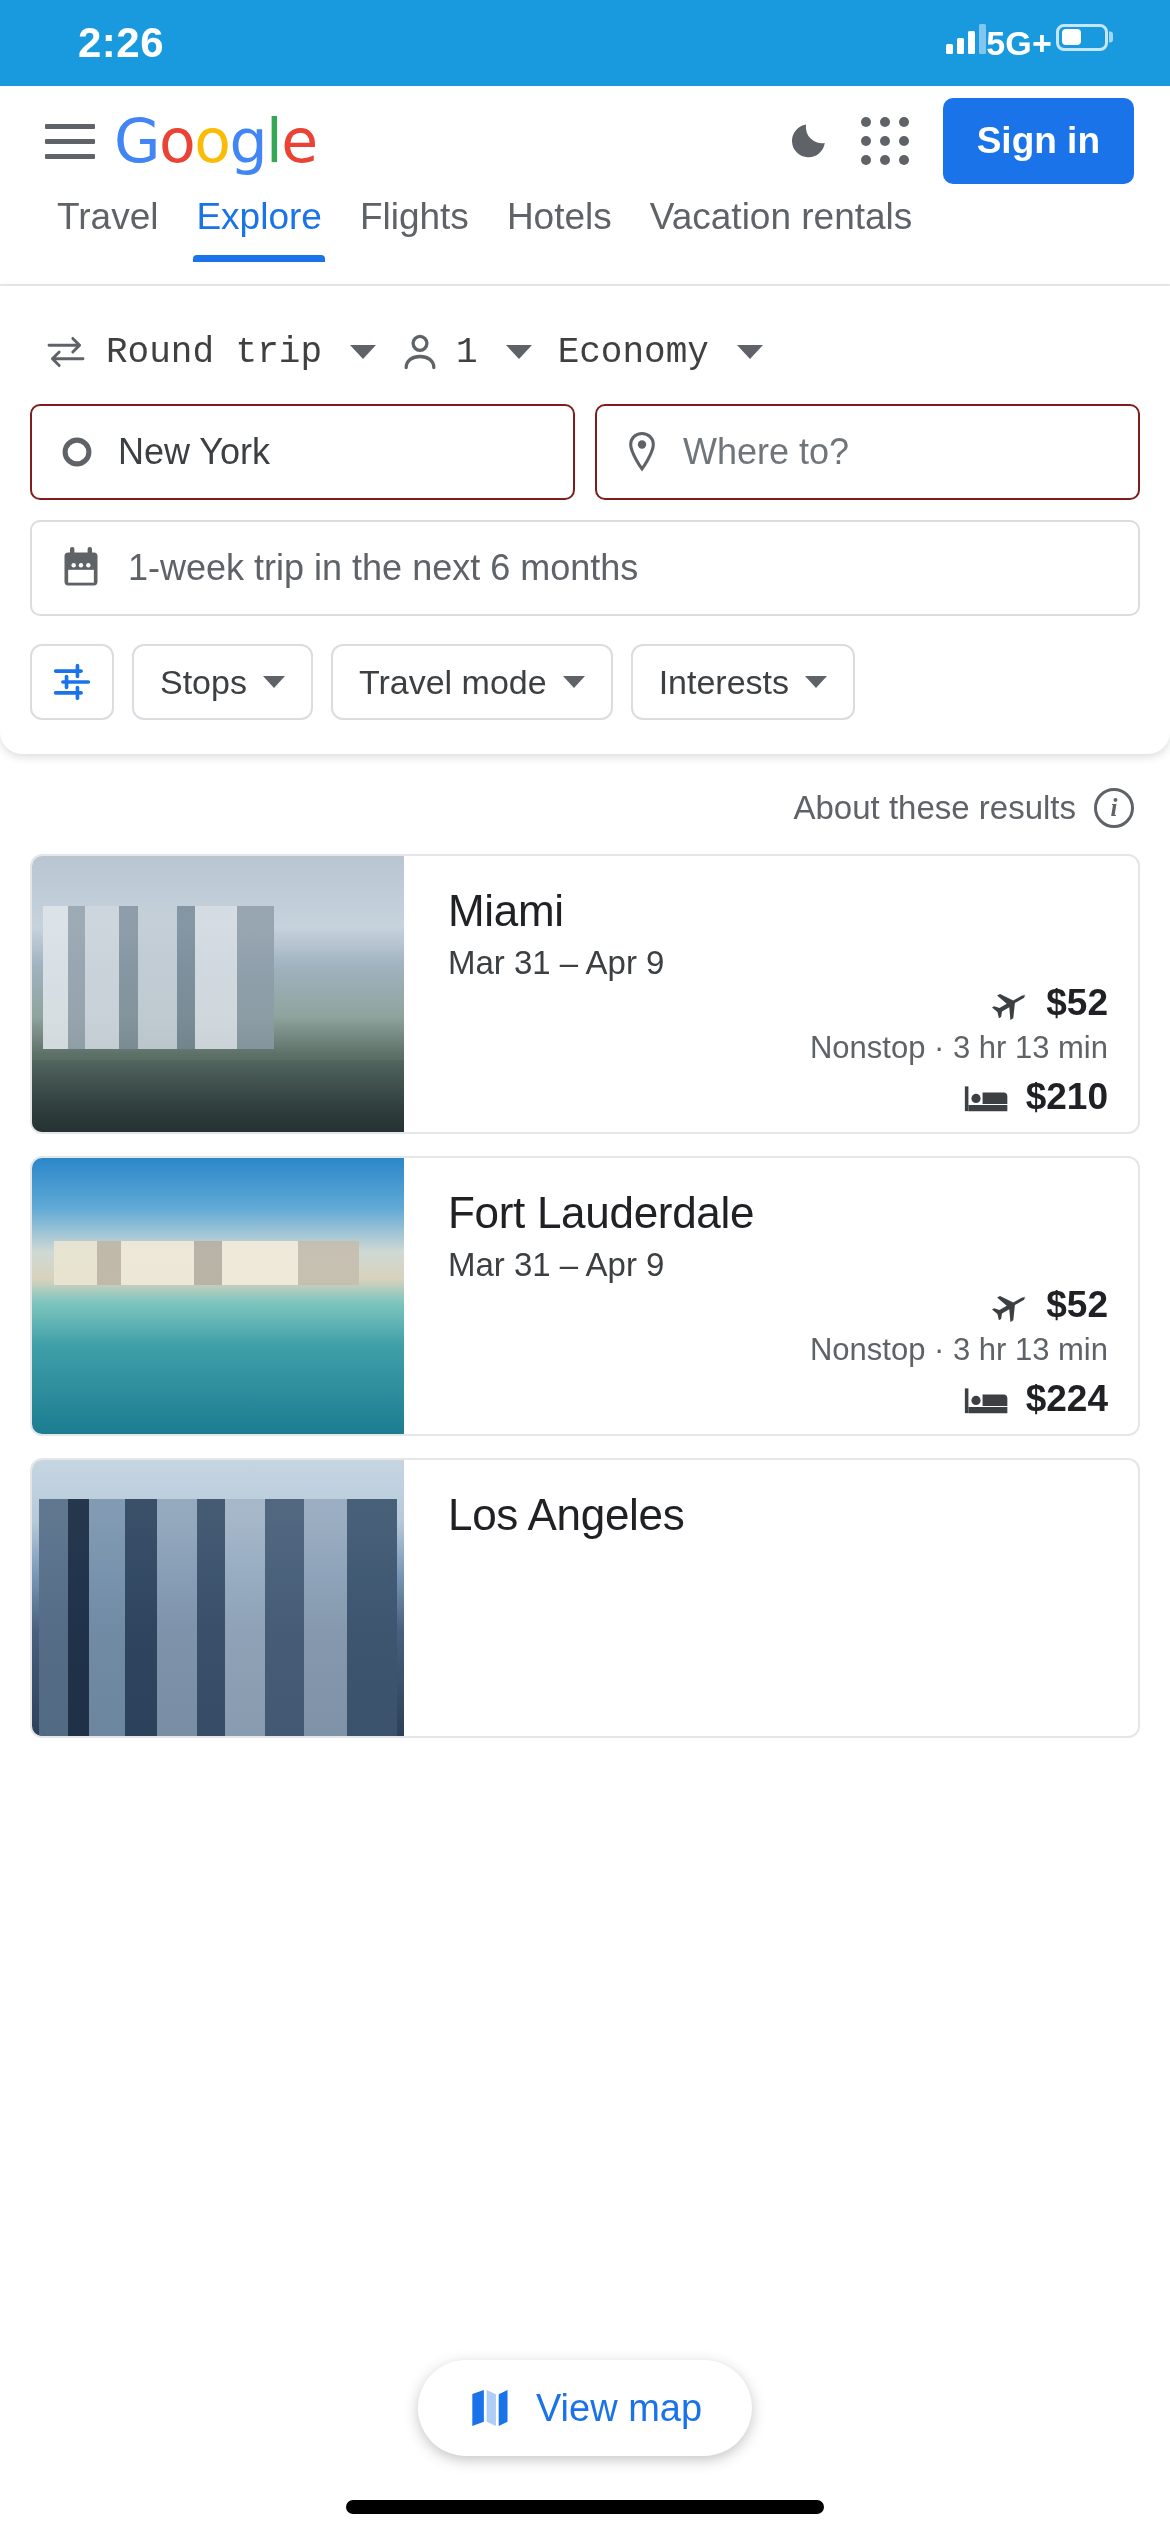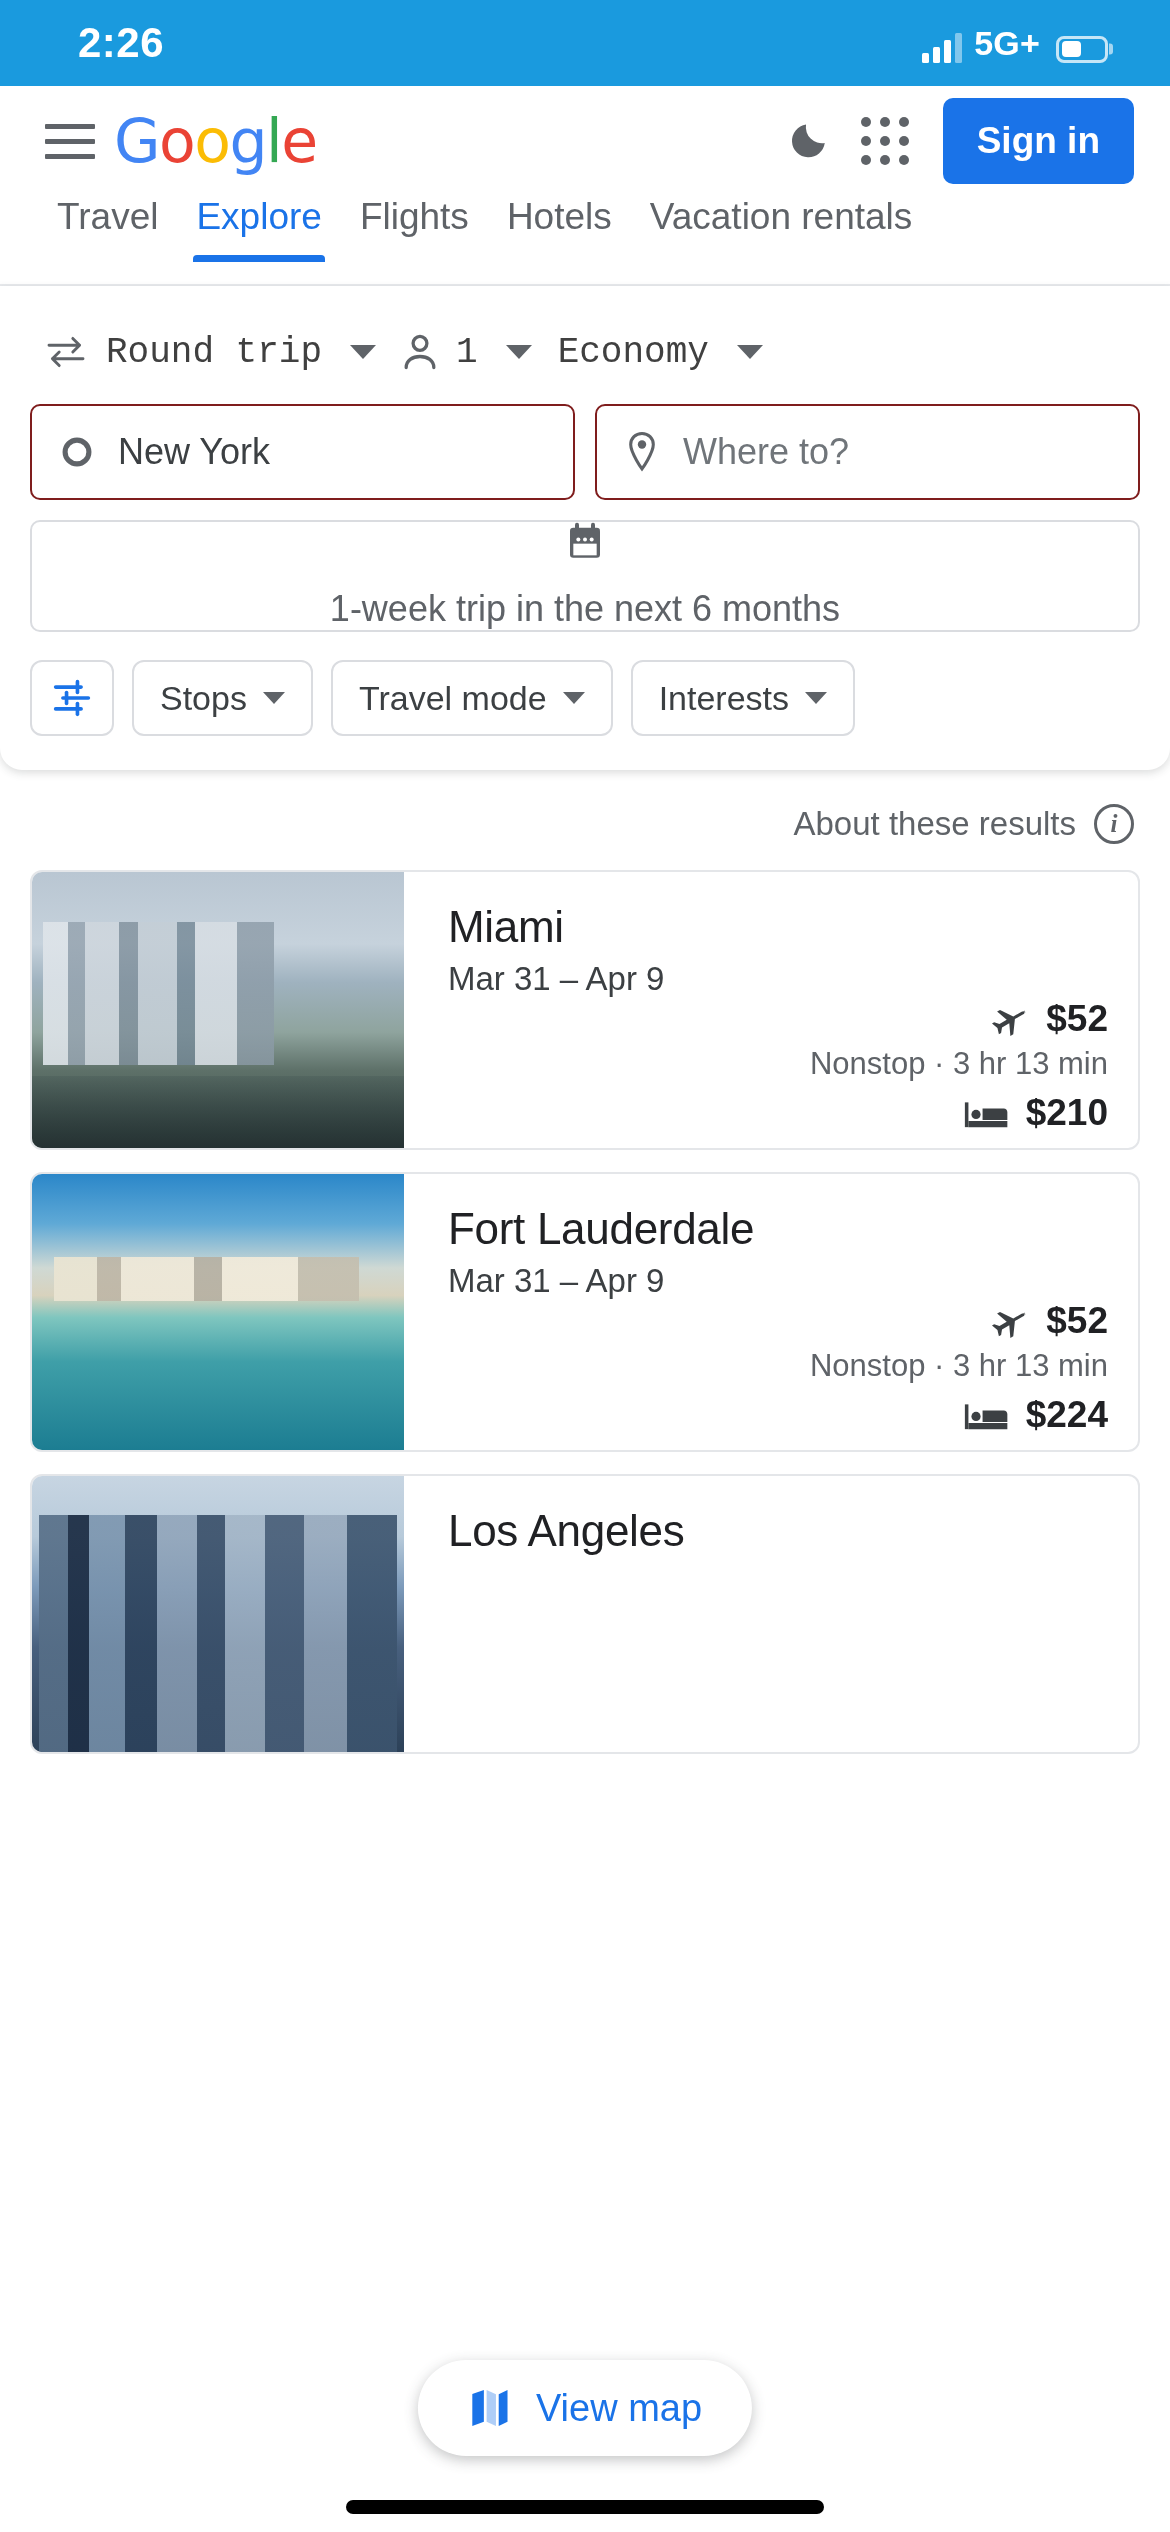--- a/index.html
+++ b/index.html
@@ -19,21 +19,21 @@
     align-items: center;
     justify-content: space-between;
     padding: 0 62px 0 78px;
     color: #ffffff;
   }
   .status-time {
     font-size: 42px;
     font-weight: 600;
     letter-spacing: 0.5px;
   }
-  .status-right { display: flex; align-items: flex-end; gap: 12px; }
+  .status-right { display: flex; align-items: flex-start; gap: 0; }
   .signal { display: flex; align-items: flex-end; gap: 4px; height: 30px; }
   .signal i { display: block; width: 7px; background: #fff; border-radius: 1.5px; }
   .signal i:nth-child(1) { height: 10px; }
   .signal i:nth-child(2) { height: 16px; }
   .signal i:nth-child(3) { height: 23px; }
   .signal i:nth-child(4) { height: 30px; opacity: .45; }
   .net-label { font-size: 34px; font-weight: 600; letter-spacing: .2px; }
   .battery {
     width: 52px; height: 27px;
     border: 3px solid rgba(255,255,255,.75);
@@ -168,29 +168,28 @@
     border: 2px solid #7f1d1d;
     border-radius: 10px;
     display: flex;
     align-items: center;
     padding: 0 28px;
     gap: 24px;
   }
   .field .val { font-size: 36px; color: #3c4043; }
   .field .val.ph { color: #70757a; }
   .field-wide {
-    height: 112px;
+    height: 96px;
     border: 2px solid #dadce0;
     border-radius: 10px;
     display: flex;
     align-items: center;
     padding: 0 28px;
     gap: 26px;
     margin-top: 20px;
-    flex-direction: column;
   }
   .field-wide .val { font-size: 36px; color: #5f6368; }
 
   .chips {
     display: flex;
     gap: 18px;
     margin-top: 28px;
     align-items: flex-start;
   }
   .chip {

